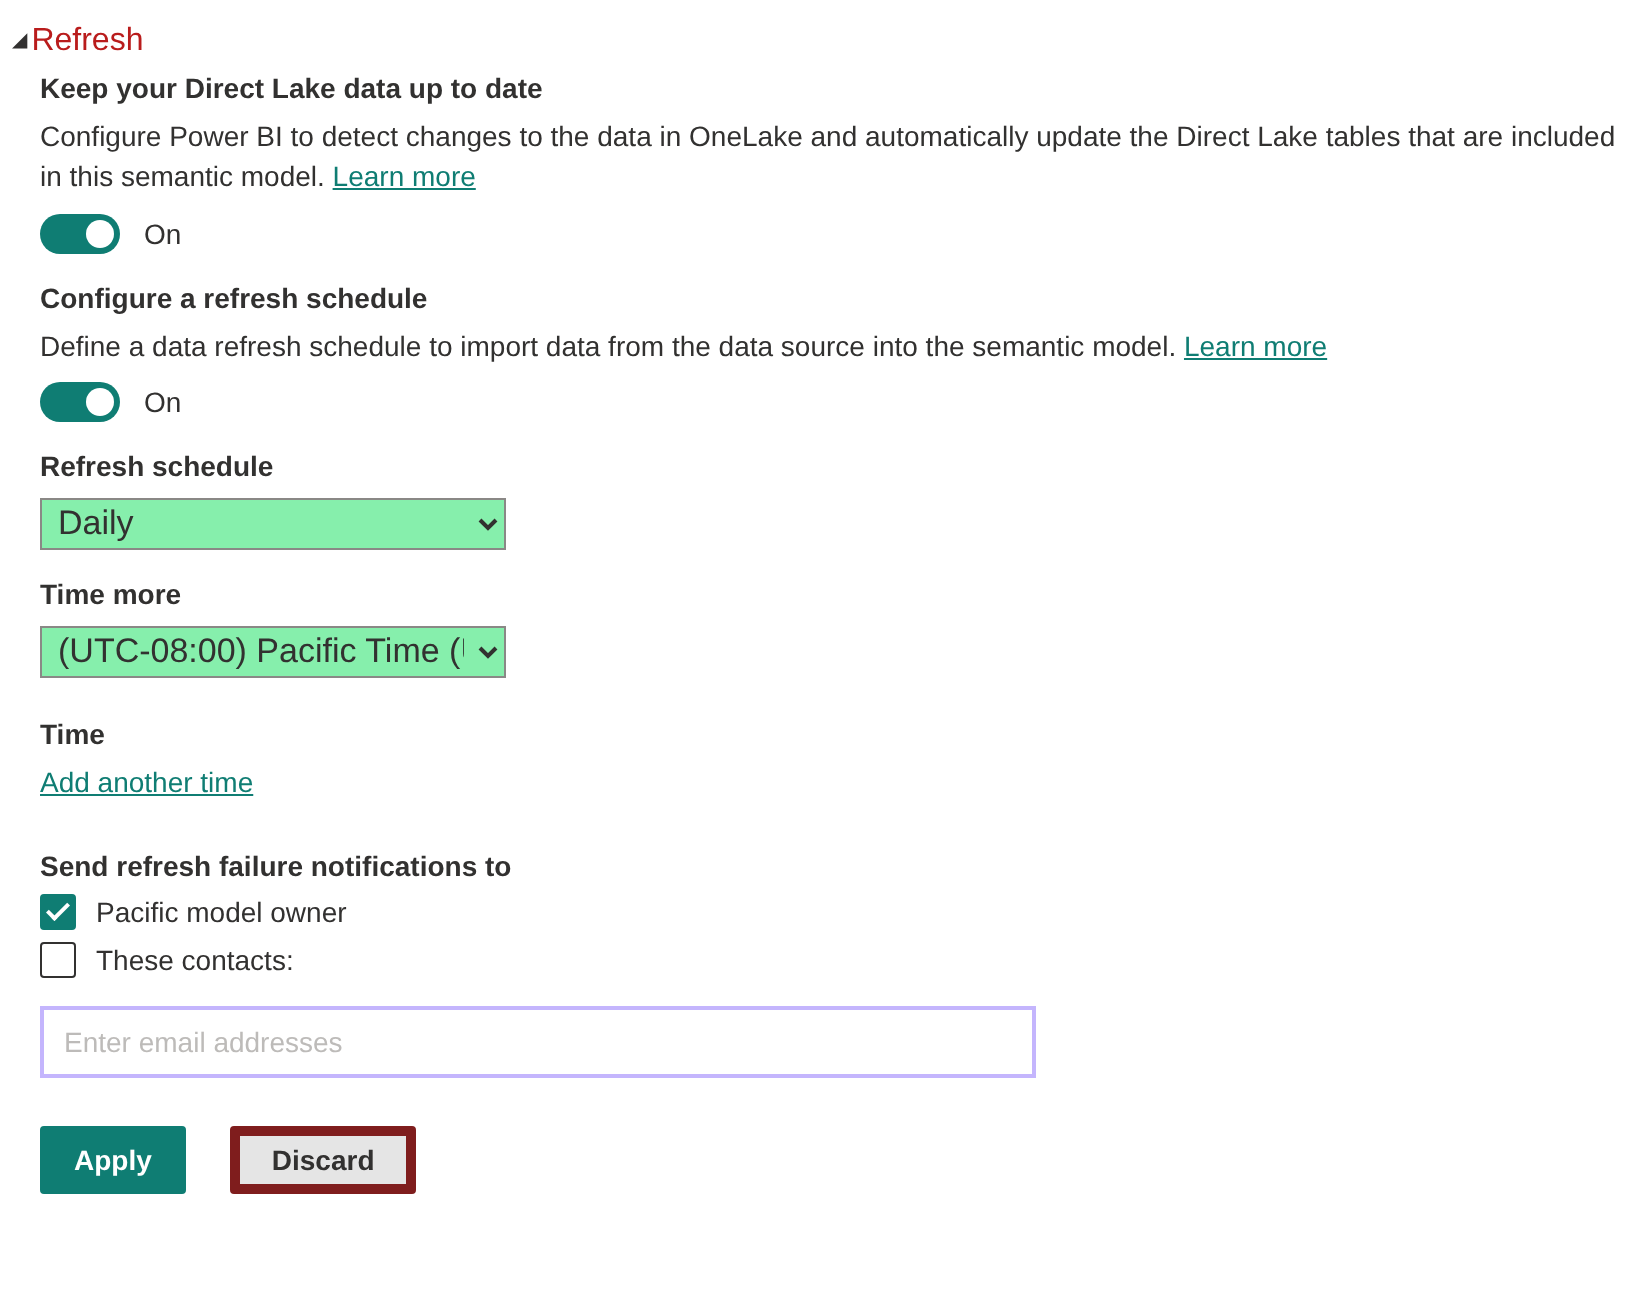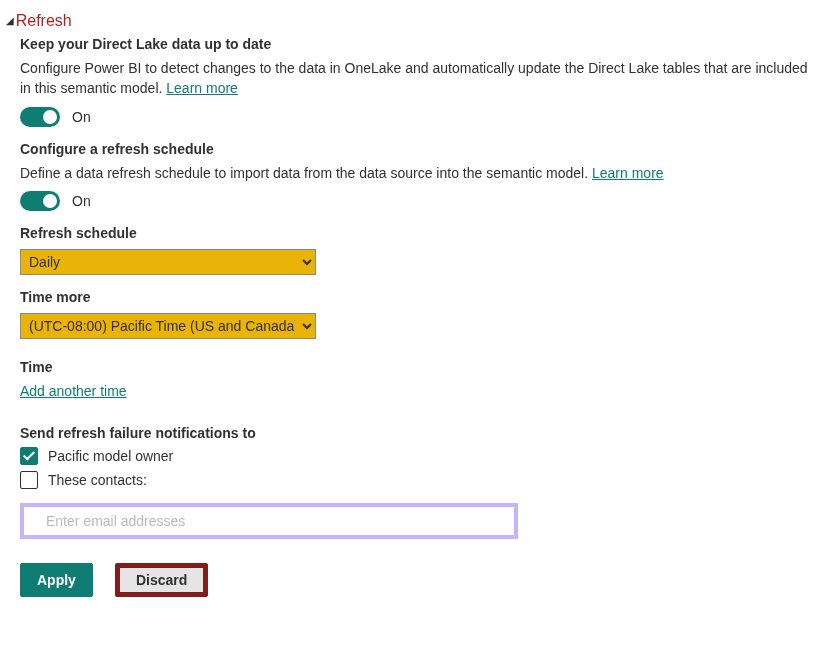--- a/index.html
+++ b/index.html
@@ -9,27 +9,27 @@
   .section-title{font-size:16px;color:#b91c1c}
   .indent{padding-left:14px}
   .sub-title{font-weight:600;margin:0 0 6px 0}
   .desc{color:#323130;margin:0 0 6px 0;line-height:1.45}
   a.link{color:#0F7D73;text-decoration:underline;cursor:pointer}
   .toggle-row{display:flex;align-items:center;margin:8px 0 14px 0}
   .toggle{width:40px;height:20px;border-radius:20px;background:#0F7D73;position:relative;cursor:pointer;flex:0 0 auto}
   .toggle .knob{position:absolute;top:3px;right:3px;width:14px;height:14px;background:#fff;border-radius:50%}
   .toggle-label{margin-left:12px}
   .field-label{font-weight:600;margin:14px 0 8px 0}
-  select.sel{width:296px;height:26px;border:1px solid #8a8886;background:#eab308;font-family:inherit;font-size:14px;padding:0 4px;color:#323130}
+  select.sel{width:233px;height:26px;border:1px solid #8a8886;background:#86efac;font-family:inherit;font-size:17px;padding:0 4px;color:#323130}
   .spacer-sm{height:6px}
   .cb-row{display:flex;align-items:center;margin:6px 0}
   .cb{appearance:none;-webkit-appearance:none;width:18px;height:18px;border:1px solid #323130;border-radius:2px;margin:0 10px 0 0;position:relative;cursor:pointer;background:#fff}
   .cb:checked{background:#0F7D73;border-color:#0F7D73}
   .cb:checked::after{content:"";position:absolute;left:5px;top:1px;width:4px;height:9px;border:solid #fff;border-width:0 2px 2px 0;transform:rotate(45deg)}
-  .email-input{width:498px;height:36px;border:4px solid #c4b5fd;padding:0 22px;font-family:inherit;font-size:14px;color:#404040;box-sizing:border-box;margin-top:8px}
+  .email-input{width:498px;height:36px;border:2px solid #c4b5fd;padding:0 10px;font-family:inherit;font-size:14px;color:#404040;box-sizing:border-box;margin-top:8px}
   .email-input::placeholder{color:#bdbbb9}
   .btn-row{margin-top:24px;display:flex;gap:22px}
   .btn{height:34px;padding:0 16px;font-family:inherit;font-size:14px;font-weight:600;border-radius:2px;cursor:pointer}
   .btn-primary{background:#0F7D73;border:1px solid #0F7D73;color:#fff}
   .btn-secondary{background:#e5e5e5;border:5px solid #7f1d1d;color:#323130}
 </style>
 </head>
 <body>
 
 <div class="container">

